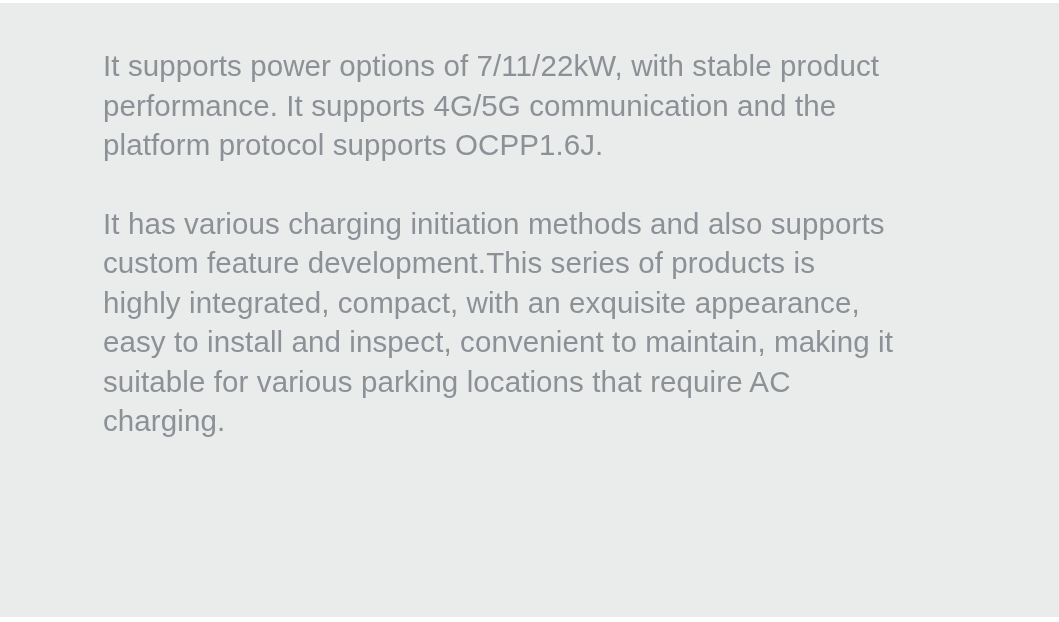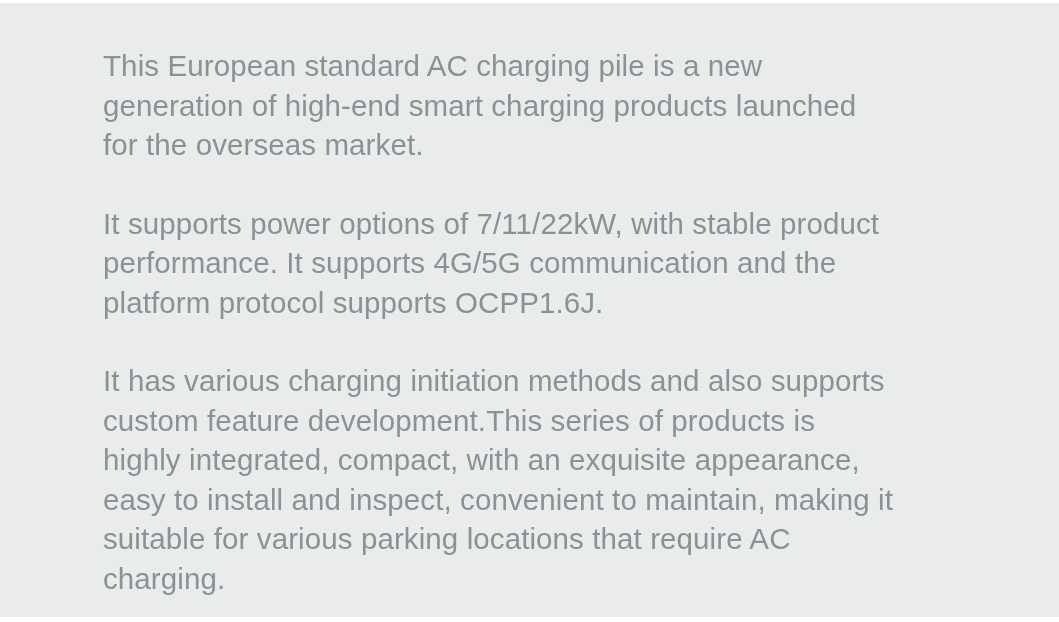--- a/index.html
+++ b/index.html
@@ -39,23 +39,20 @@
     color: var(--fg);
     white-space: pre-line; 
     font-weight: 400;
   }
 </style>
 </head>
 <body>
 
 <div class="section">
   <div class="text-block">
-    <p class="para">This European standard AC charging pile is a new
-generation of high-end smart charging products launched
-for the overseas market.</p>
     <p class="para">It supports power options of 7/11/22kW, with stable product
 performance. It supports 4G/5G communication and the
 platform protocol supports OCPP1.6J.</p>
     <p class="para">It has various charging initiation methods and also supports
 custom feature development.This series of products is
 highly integrated, compact, with an exquisite appearance,
 easy to install and inspect, convenient to maintain, making it
 suitable for various parking locations that require AC
 charging.</p>
   </div>

